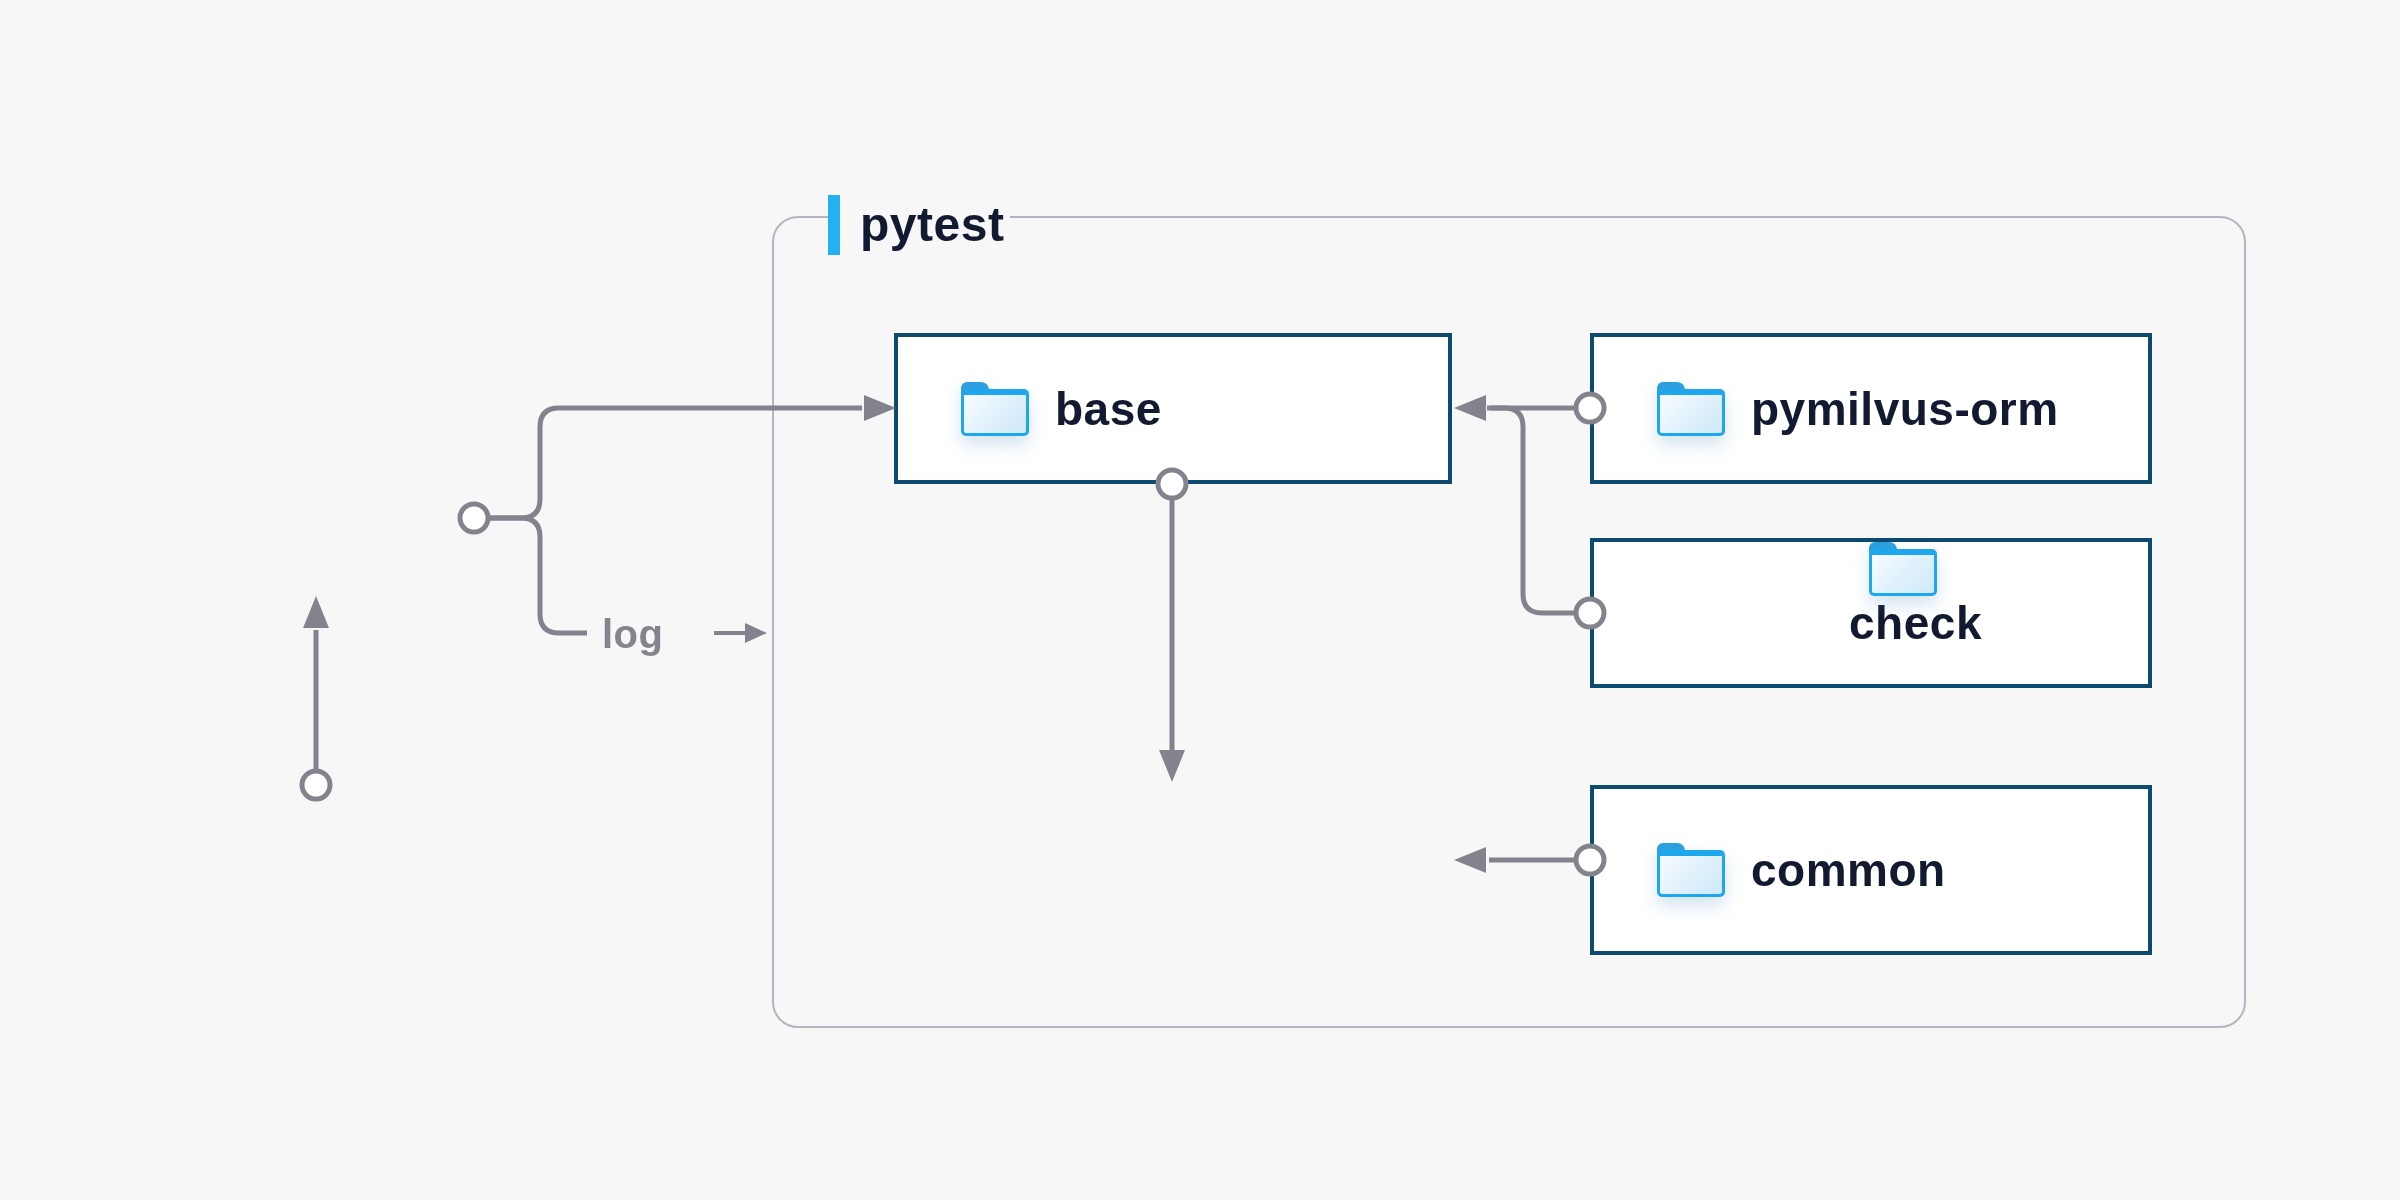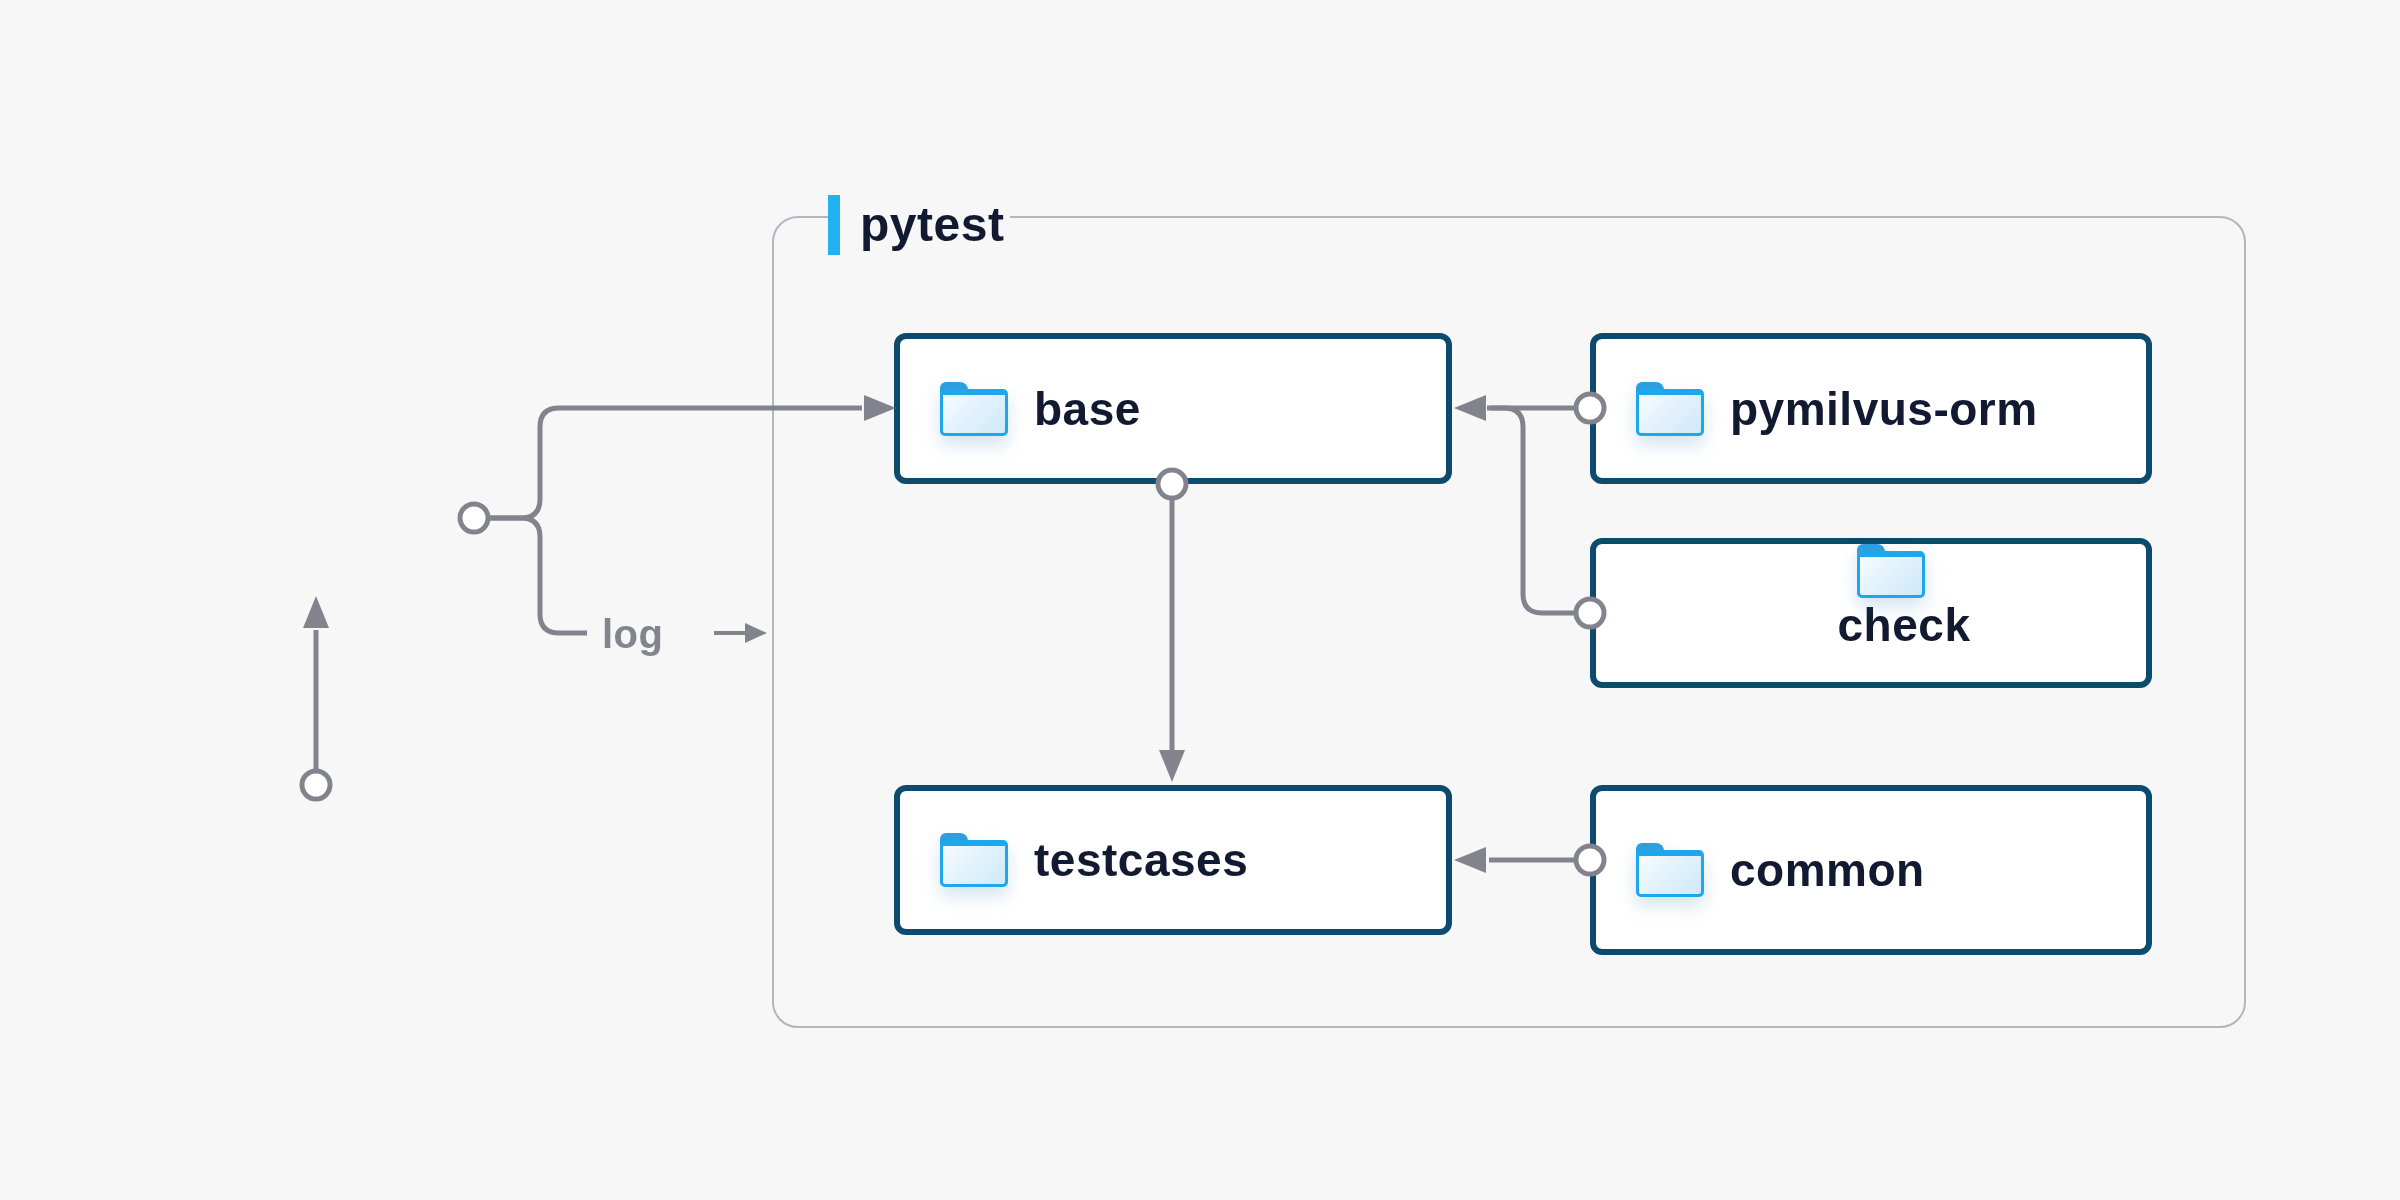--- a/index.html
+++ b/index.html
@@ -50,26 +50,26 @@
     font-size: 48px;
     font-weight: bold;
     letter-spacing: 0.5px;
     color: #111a30;
     line-height: 50px;
   }
   
   .node {
     position: absolute;
     background: #ffffff;
-    border: 6px solid #0c4a6e;
-    border-radius: 12px;
+    border: 4px solid #0c4a6e;
+    border-radius: 0;
     box-sizing: border-box;
     display: flex;
     align-items: center;
-    padding-left: 40px;
+    padding-left: 63px;
   }
   .node .node-label {
     margin-left: 26px;
     font-size: 46px;
     font-weight: bold;
     color: #111a30;
     letter-spacing: 0.5px;
     white-space: nowrap;
   }
   .node-utils        { left: 158px;  top: 443px; width: 316px; height: 150px; }
@@ -162,27 +162,20 @@
   </div>
 
   <div class="node node-check">
     <span class="folder">
         <span class="folder-tab"></span>
         <span class="folder-body"></span>
       </span>
     <span class="node-label">check</span>
   </div>
 
-  <div class="node node-testcases">
-    <span class="folder">
-        <span class="folder-tab"></span>
-        <span class="folder-body"></span>
-      </span>
-    <span class="node-label">testcases</span>
-  </div>
 
   <div class="node node-common">
     <span class="folder">
         <span class="folder-tab"></span>
         <span class="folder-body"></span>
       </span>
     <span class="node-label">common</span>
   </div>
 
   <div class="log-annotation">

